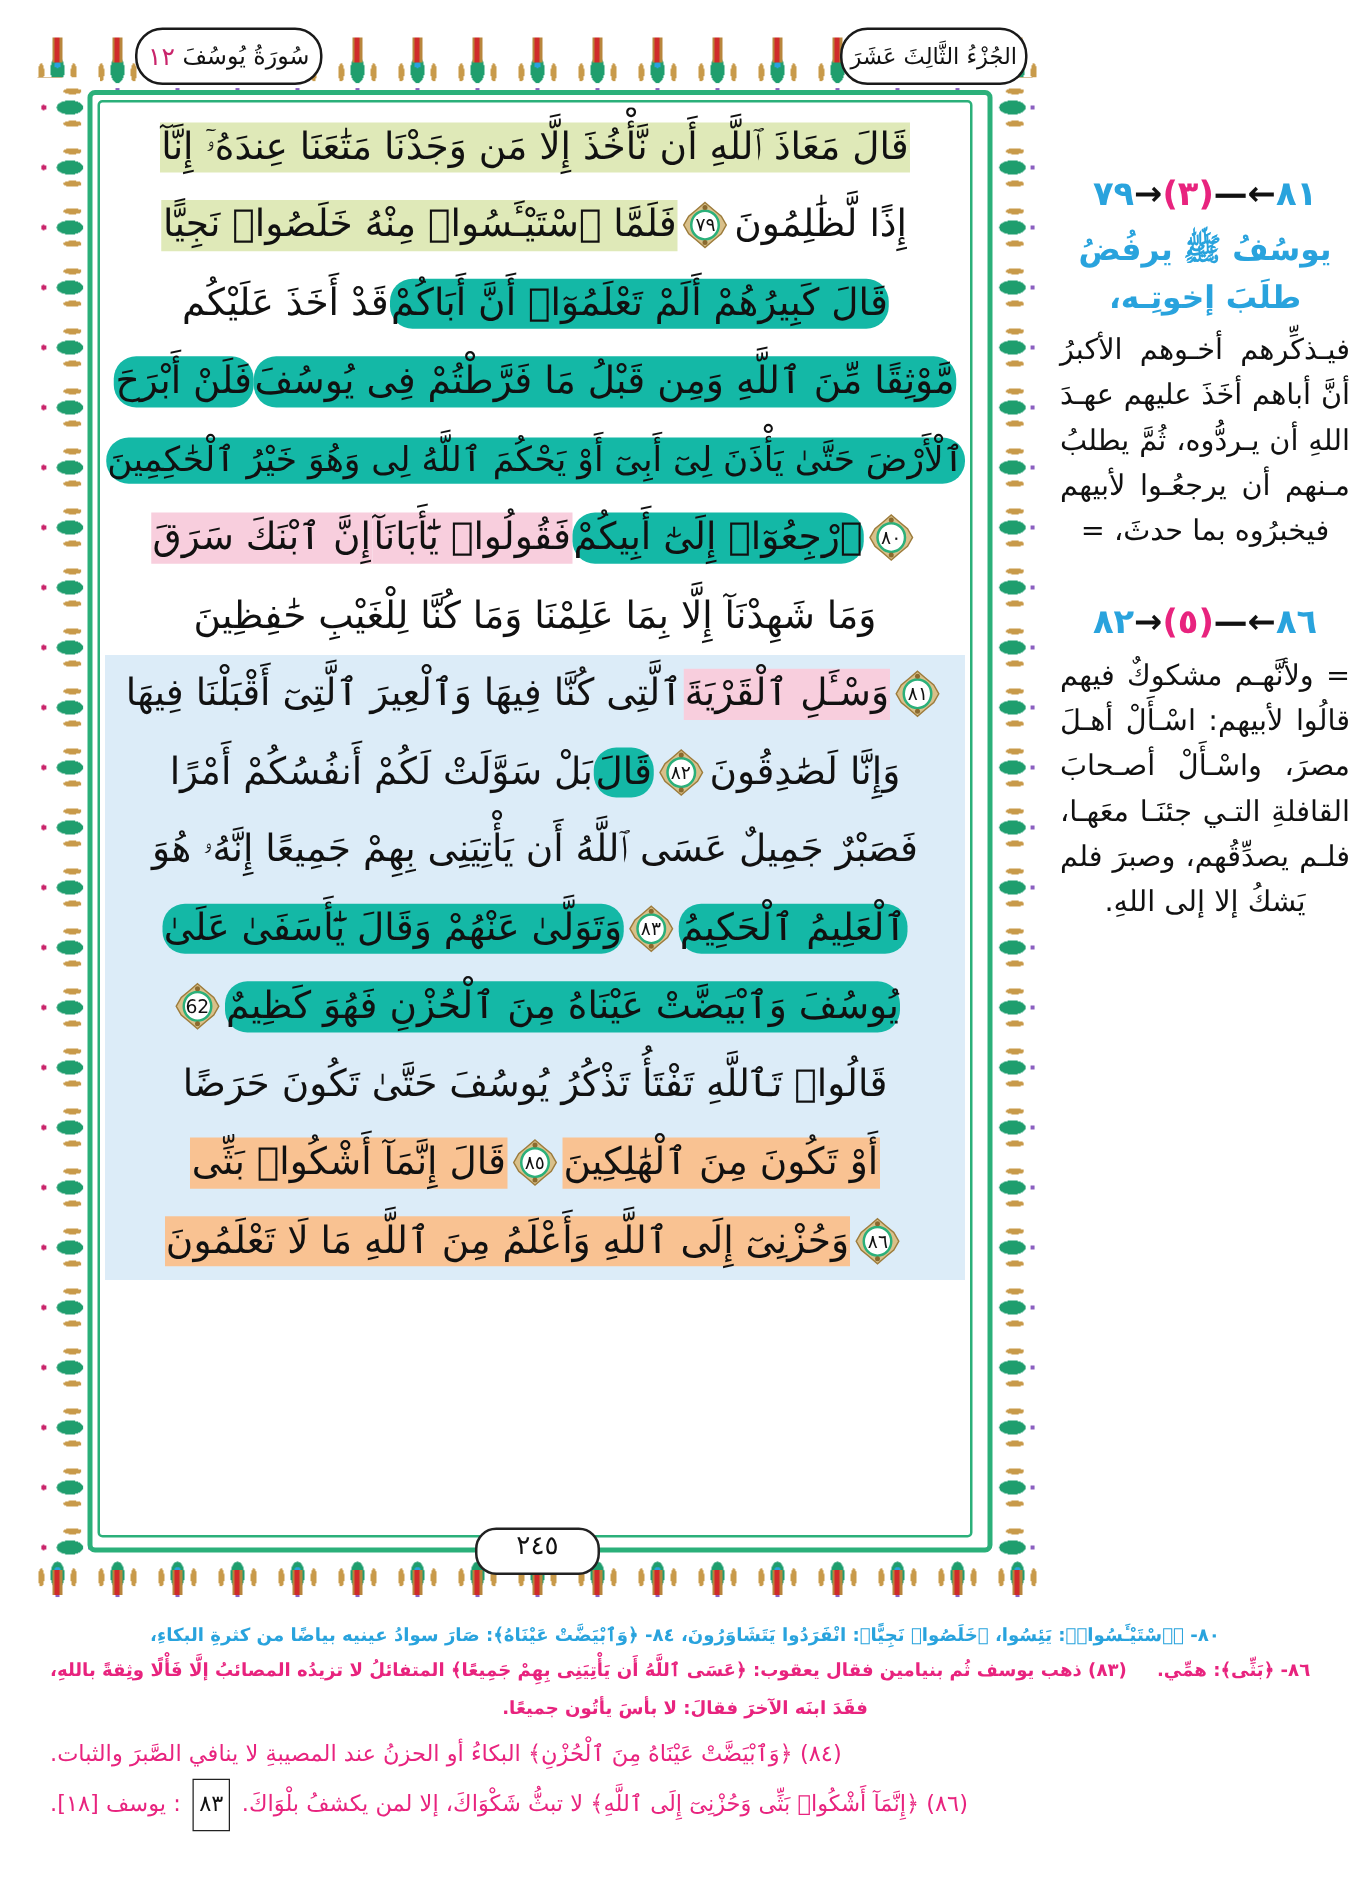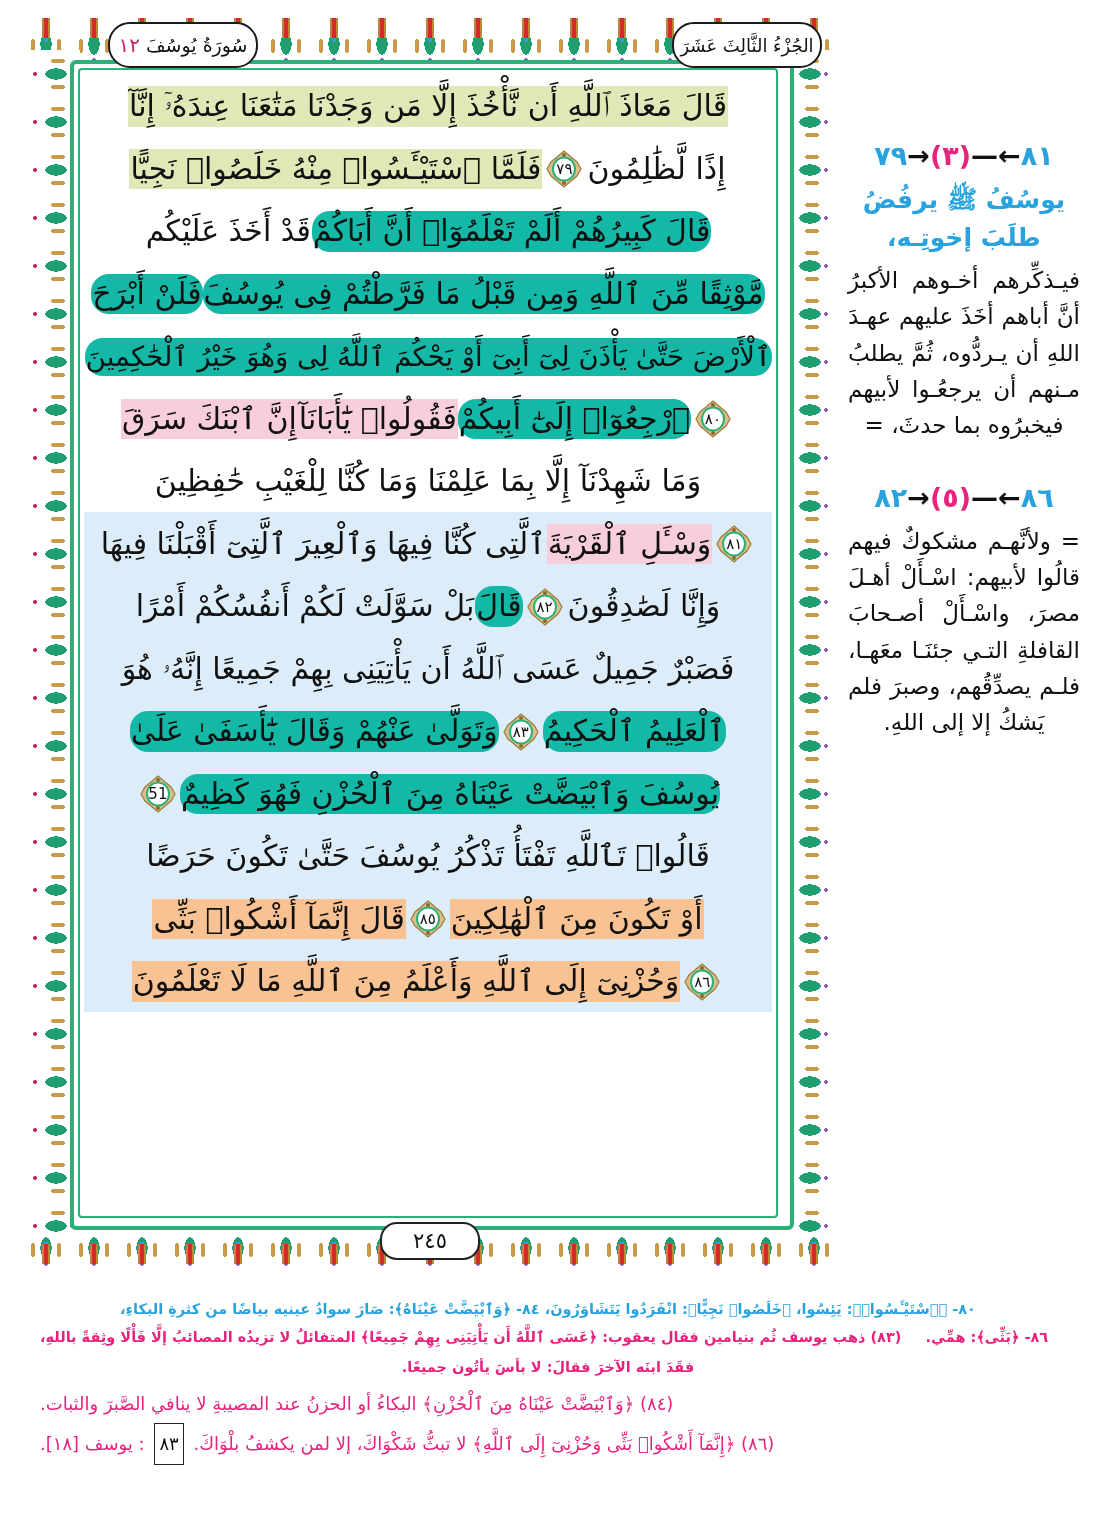--- a/index.html
+++ b/index.html
@@ -1,21 +1,21 @@
 <!DOCTYPE html>
 <html lang="ar" dir="rtl"><head>
 <meta charset="utf-8">
 <title>Quran Page 245</title>
 <style>
   html,body{margin:0;padding:0;background:#ffffff;}
   body{width:1096px;height:1513px;position:relative;overflow:hidden;
        font-family:"DejaVu Sans","Liberation Sans",sans-serif;}
 
   
-  .page-frame{position:absolute;left:22px;top:10px;width:812px;height:1262px;}
+  .page-frame{position:absolute;left:22px;top:22px;width:812px;height:1262px;}
 
   .orn-band{position:absolute;background:#ffffff;}
   .orn-top{left:0;top:0;width:812px;height:58px;}
   .orn-bottom{left:0;top:1204px;width:812px;height:58px;}
   .orn-left{left:0;top:40px;width:58px;height:1184px;}
   .orn-right{left:754px;top:40px;width:58px;height:1184px;}
 
   
   .orn-row{position:absolute;inset:0;
     background-repeat:repeat-x;
@@ -83,21 +83,21 @@
     position:relative;margin:0 2px;line-height:normal;}
   .vmark svg{position:absolute;left:0;top:0;}
   .vmark i{position:absolute;left:0;top:0;width:40px;height:40px;
     display:flex;align-items:center;justify-content:center;
     font-style:normal;font-size:15px;color:#111;
     font-family:"DejaVu Sans",sans-serif;}
 
   
   .pagenum-cart{position:absolute;left:380px;top:1222px;width:96px;height:34px;
     background:#ffffff;border:2px solid #222;border-radius:17px;
-    display:flex;align-items:center;justify-content:center;
+    display:flex;justify-content:center;
     font-size:21px;color:#111;font-family:"DejaVu Sans",sans-serif;}
 
   
   .cart{position:absolute;background:#fff;border:2px solid #1a1a1a;
     border-radius:22px;display:flex;align-items:center;justify-content:center;
     font-family:"DejaVu Sans","Liberation Serif",serif;color:#111;}
   .cart-surah{left:108px;top:22px;width:146px;height:42px;font-size:19px;}
   .cart-juz{left:672px;top:22px;width:146px;height:42px;font-size:18px;}
   .cart-surah .num{color:#c9246b;margin-inline-start:6px;font-size:20px;}
 
@@ -193,21 +193,21 @@
               <path d="M20 2 L27 8 L33 13 L37 20 L33 27 L27 32 L20 38 L13 32 L7 27 L3 20 L7 13 L13 8 Z" fill="#d9c08a" stroke="#9d7c3c" stroke-width="1.2"></path>
               <ellipse cx="20" cy="20" rx="11" ry="11.5" fill="#ffffff" stroke="#2bb07a" stroke-width="2"></ellipse>
               <circle cx="20" cy="6" r="2" fill="#8a6a2f"></circle>
               <circle cx="20" cy="34" r="2" fill="#8a6a2f"></circle>
             </svg><i>٨٣</i></span><span class="seg hy">وَتَوَلَّىٰ عَنْهُمْ وَقَالَ يَٰٓأَسَفَىٰ عَلَىٰ</span></div>
         <div class="ayah-line"><span class="seg hy">يُوسُفَ وَٱبْيَضَّتْ عَيْنَاهُ مِنَ ٱلْحُزْنِ فَهُوَ كَظِيمٌ</span><span class="vmark"><svg width="40" height="40" viewBox="0 0 40 40">
               <path d="M20 2 L27 8 L33 13 L37 20 L33 27 L27 32 L20 38 L13 32 L7 27 L3 20 L7 13 L13 8 Z" fill="#d9c08a" stroke="#9d7c3c" stroke-width="1.2"></path>
               <ellipse cx="20" cy="20" rx="11" ry="11.5" fill="#ffffff" stroke="#2bb07a" stroke-width="2"></ellipse>
               <circle cx="20" cy="6" r="2" fill="#8a6a2f"></circle>
               <circle cx="20" cy="34" r="2" fill="#8a6a2f"></circle>
-            </svg><i>51</i></span></div>
+            </svg><i>62</i></span></div>
         <div class="ayah-line"><span class="seg ">قَالُوا۟ تَٱللَّهِ تَفْتَأُ تَذْكُرُ يُوسُفَ حَتَّىٰ تَكُونَ حَرَضًا</span></div>
         <div class="ayah-line"><span class="seg ho">أَوْ تَكُونَ مِنَ ٱلْهَٰلِكِينَ</span><span class="vmark"><svg width="40" height="40" viewBox="0 0 40 40">
               <path d="M20 2 L27 8 L33 13 L37 20 L33 27 L27 32 L20 38 L13 32 L7 27 L3 20 L7 13 L13 8 Z" fill="#d9c08a" stroke="#9d7c3c" stroke-width="1.2"></path>
               <ellipse cx="20" cy="20" rx="11" ry="11.5" fill="#ffffff" stroke="#2bb07a" stroke-width="2"></ellipse>
               <circle cx="20" cy="6" r="2" fill="#8a6a2f"></circle>
               <circle cx="20" cy="34" r="2" fill="#8a6a2f"></circle>
             </svg><i>٨٥</i></span><span class="seg ho">قَالَ إِنَّمَآ أَشْكُوا۟ بَثِّى</span></div>
         <div class="ayah-line"><span class="vmark"><svg width="40" height="40" viewBox="0 0 40 40">
               <path d="M20 2 L27 8 L33 13 L37 20 L33 27 L27 32 L20 38 L13 32 L7 27 L3 20 L7 13 L13 8 Z" fill="#d9c08a" stroke="#9d7c3c" stroke-width="1.2"></path>
               <ellipse cx="20" cy="20" rx="11" ry="11.5" fill="#ffffff" stroke="#2bb07a" stroke-width="2"></ellipse>

